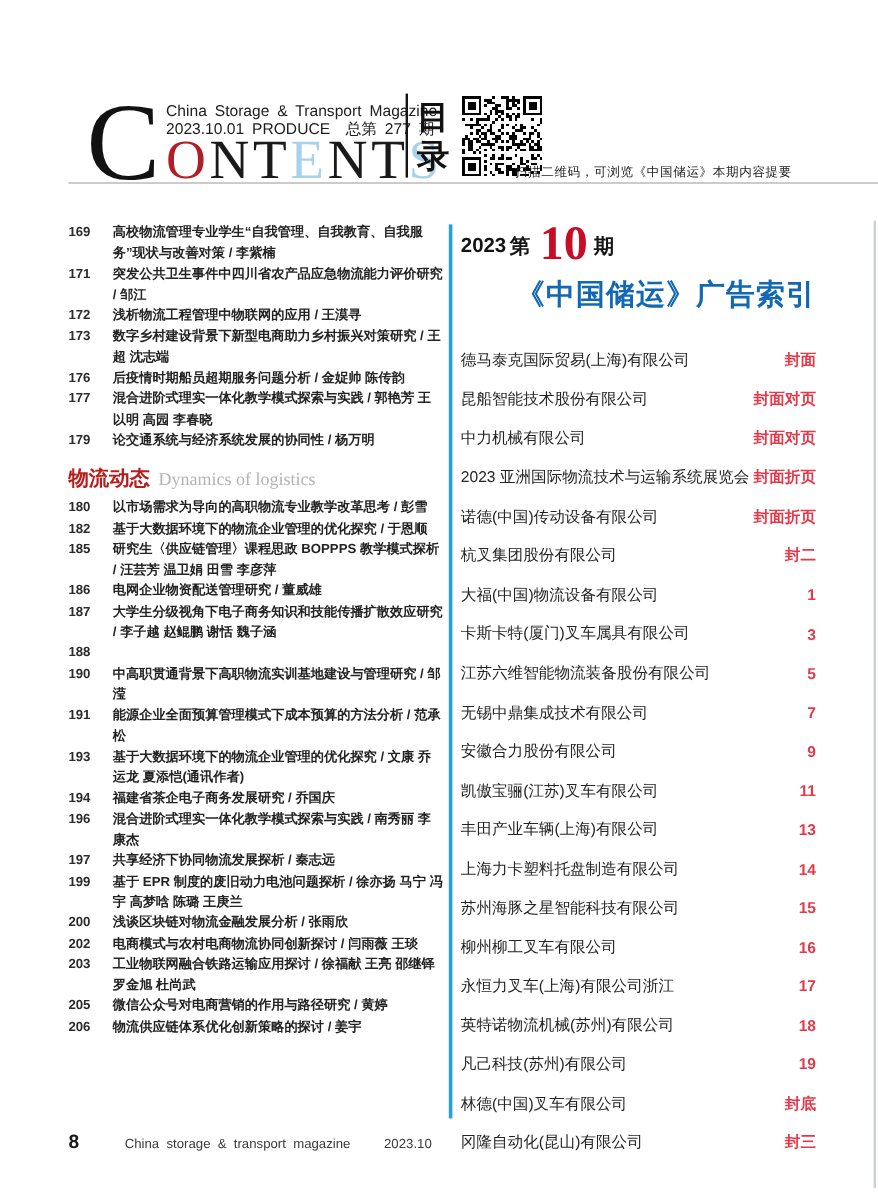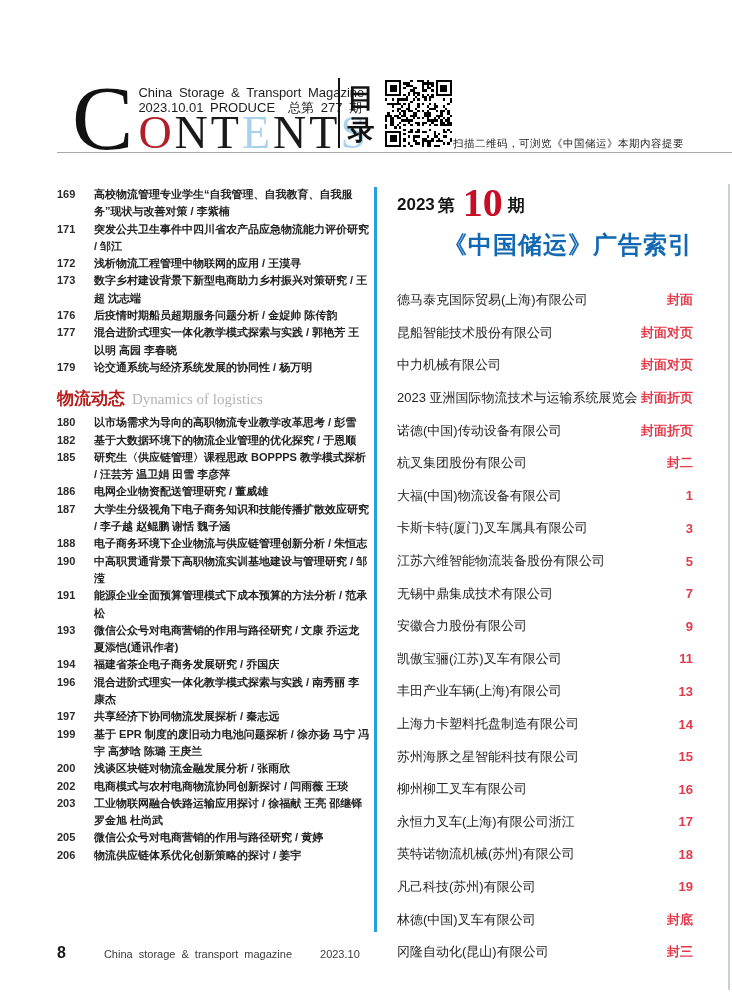--- a/index.html
+++ b/index.html
@@ -11,38 +11,38 @@
   .bigC{font-family:"Liberation Serif","DejaVu Serif",serif;font-size:92px;line-height:72px;
         color:#121212;font-weight:400;}
   .logo-right{margin-left:5px;padding-top:3px;}
   .mag-line{font-size:13px;line-height:15px;color:#1c1c1c;white-space:nowrap;word-spacing:3px;}
   .ontents{font-family:"Liberation Serif","DejaVu Serif",serif;font-size:46px;line-height:38px;
            letter-spacing:3px;margin-top:-1px;}
   .vline-black{position:absolute;left:338px;top:78px;width:2px;height:70px;background:#141414;}
   .toc-label{position:absolute;left:345px;top:82px;width:32px;text-align:center;
              font-size:27px;line-height:32px;font-weight:600;color:#111;}
   .qr{position:absolute;left:385px;top:80px;width:67px;height:67px;}
-  .qr-caption{position:absolute;left:453px;top:137px;font-size:10.5px;color:#222;letter-spacing:0.5px;}
+  .qr-caption{position:absolute;left:429px;top:137px;font-size:10.5px;color:#222;letter-spacing:0.5px;}
   .header-rule{position:absolute;left:57px;right:0;top:152px;height:1px;background:#a9a9a9;}
 
   
   .vline-blue{position:absolute;left:374px;top:187px;width:3px;height:745px;background:#29a0da;}
   .vline-gray{position:absolute;left:728px;top:184px;width:2px;height:806px;background:#cbd0d5;}
 
   
   .left-col{position:absolute;left:57px;top:186px;width:312px;}
   .article{display:flex;font-size:11px;line-height:17.3px;color:#232323;font-weight:600;}
   .a-num{width:37px;flex:none;font-weight:700;color:#2b2b2b;}
   .a-title{flex:1;}
   .section-hd{margin:13px 0 5px 0;line-height:20px;}
   .sec-zh{color:#b91c1c;font-size:17px;font-weight:700;}
   .sec-en{color:#b3b3b3;font-family:"Liberation Serif","DejaVu Serif",serif;font-size:15px;margin-left:7px;}
 
   
-  .right-col{position:absolute;left:397px;top:188px;width:296px;}
+  .right-col{position:absolute;left:384px;top:188px;width:296px;}
   .issue-line{display:flex;align-items:center;font-size:17px;font-weight:700;color:#141414;}
   .issue-num{font-family:"Liberation Serif","DejaVu Serif",serif;font-size:40px;font-weight:700;
              color:#c60f26;line-height:34px;margin:0 5px;position:relative;top:-2px;}
   .issue-gap{margin:0 3px;}
   .ad-index-title{margin-top:7px;font-size:24px;font-weight:700;color:#1268b2;letter-spacing:1px;text-align:right;}
   .ads{margin-top:23px;}
   .ad-row{display:flex;justify-content:space-between;align-items:center;height:32.6px;font-size:13px;}
   .ad-name{font-weight:400;color:#242424;}
   .ad-page{font-weight:700;color:#e23a4b;}
 
@@ -411,36 +411,35 @@
     <span class="a-title">电网企业物资配送管理研究 / 董威雄</span>
   </div>
 
   <div class="article">
     <span class="a-num">187</span>
     <span class="a-title">大学生分级视角下电子商务知识和技能传播扩散效应研究 / 李子越 赵鲲鹏 谢恬 魏子涵</span>
   </div>
 
   <div class="article">
     <span class="a-num">188</span>
-    <span class="a-title">电子商务环境下企业物流与供应链管理创新分析 / 朱恒志</span>
   </div>
 
   <div class="article">
     <span class="a-num">190</span>
     <span class="a-title">中高职贯通背景下高职物流实训基地建设与管理研究 / 邹滢</span>
   </div>
 
   <div class="article">
     <span class="a-num">191</span>
     <span class="a-title">能源企业全面预算管理模式下成本预算的方法分析 / 范承松</span>
   </div>
 
   <div class="article">
     <span class="a-num">193</span>
-    <span class="a-title">微信公众号对电商营销的作用与路径研究 / 文康 乔运龙 夏添恺(通讯作者)</span>
+    <span class="a-title">基于大数据环境下的物流企业管理的优化探究 / 文康 乔运龙 夏添恺(通讯作者)</span>
   </div>
 
   <div class="article">
     <span class="a-num">194</span>
     <span class="a-title">福建省茶企电子商务发展研究 / 乔国庆</span>
   </div>
 
   <div class="article">
     <span class="a-num">196</span>
     <span class="a-title">混合进阶式理实一体化教学模式探索与实践 / 南秀丽 李康杰</span>

